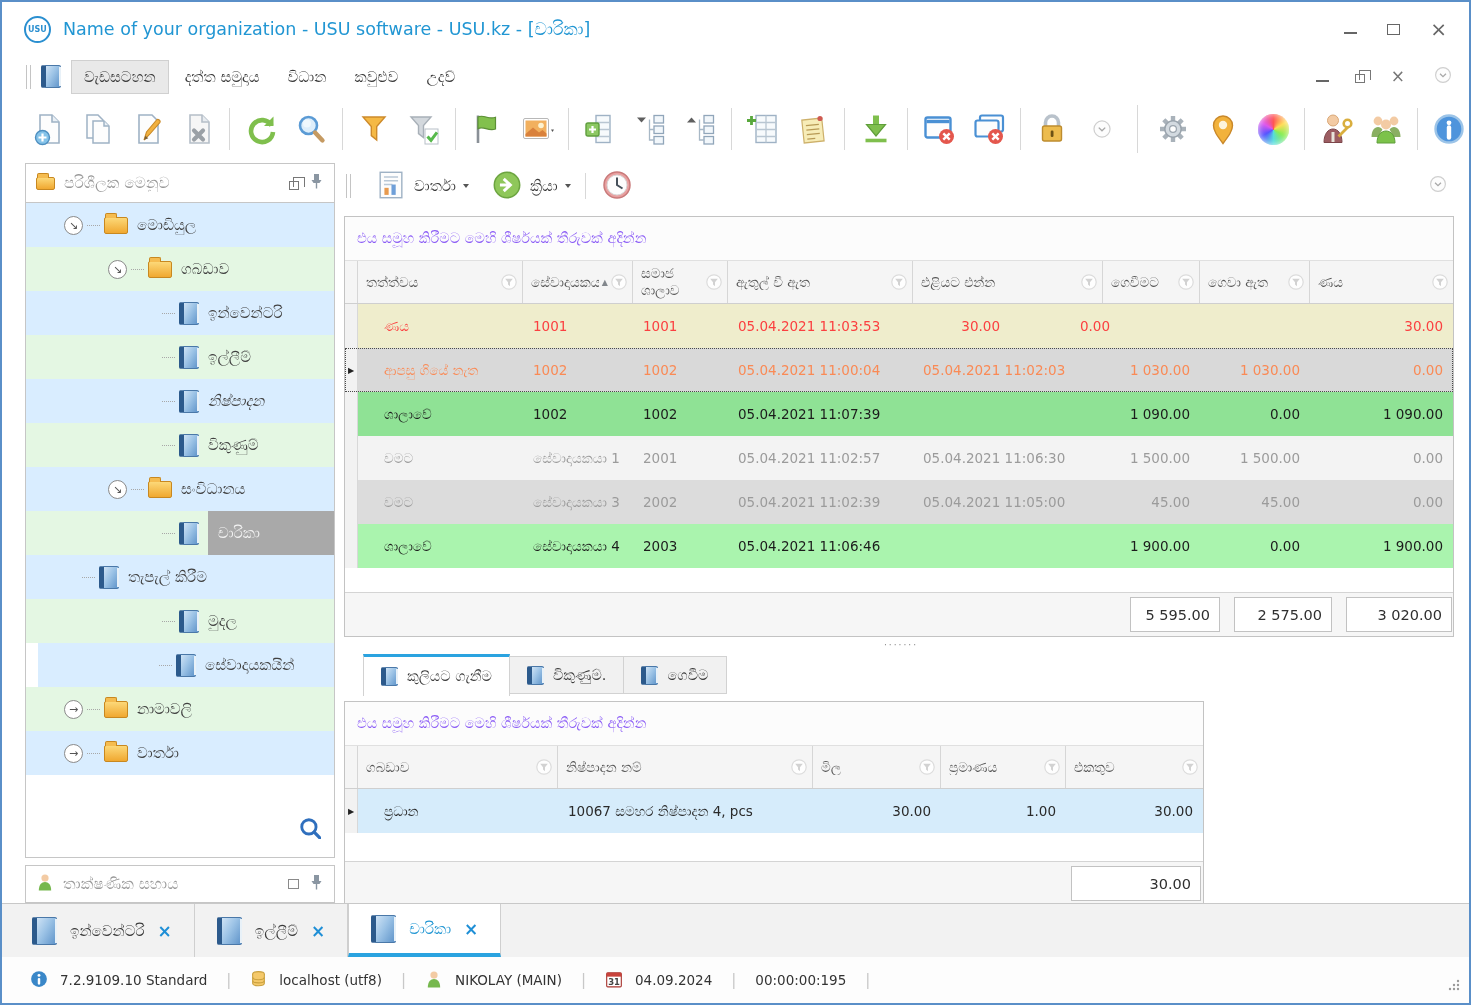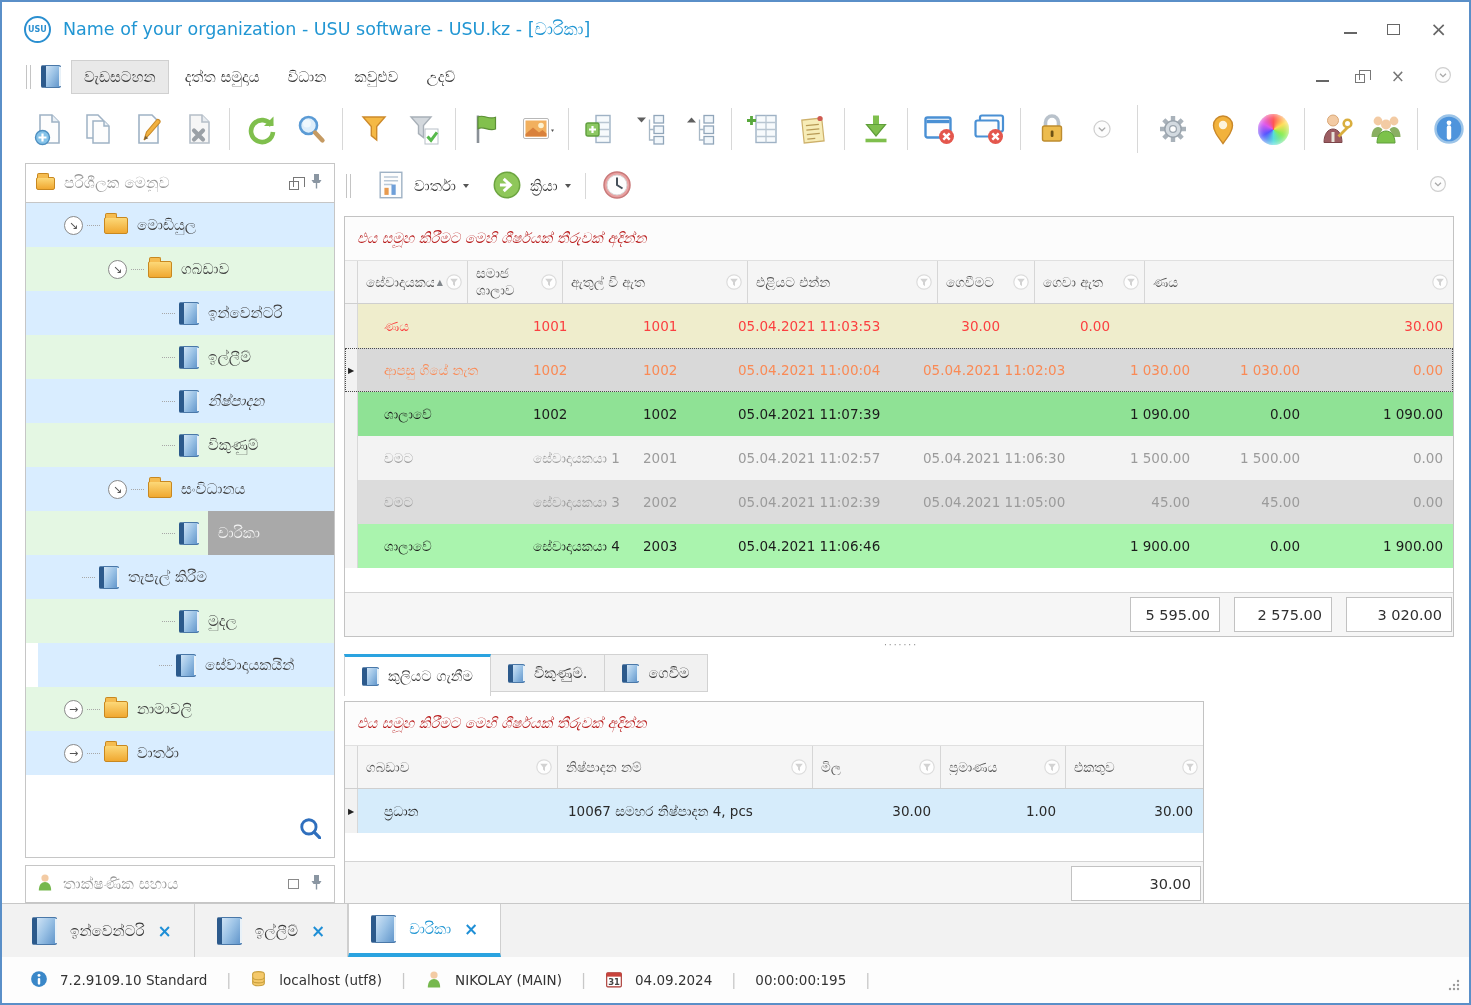--- a/index.html
+++ b/index.html
@@ -62,21 +62,21 @@
   .support-header{height:38px;border:1px solid #c6c6c6;margin-top:7px;display:flex;align-items:center;padding:0 10px;gap:9px;flex:none;background:#fff;}
   .support-header .ph-label{color:#9a9a9a;font-size:15.5px;flex:1;}
   .sq-btn{width:11px;height:10px;border:1.4px solid #8a8a8a;flex:none;}
   .pin{flex:none;}
   
   .main{flex:1;margin:0 15px 0 9px;display:flex;flex-direction:column;overflow:hidden;}
   .main-toolbar{height:50px;display:flex;align-items:center;flex:none;gap:6px;padding-left:2px;}
   .mt-btn{display:flex;align-items:center;gap:7px;border:none;background:transparent;font-size:15px;color:#3a3a3a;padding:4px 8px;}
   .chev-right{margin-left:auto;margin-right:4px;}
   .panel{border:1px solid #c3c3c3;background:#fff;flex:none;display:flex;flex-direction:column;margin-top:5px;}
-  .groupby{height:44px;display:flex;align-items:center;padding-left:12px;color:#b91c1c;font-size:14.5px;background:#fcfcfc;border-bottom:1px solid #e0e0e0;flex:none;white-space:nowrap;overflow:hidden;font-style:italic;}
+  .groupby{height:44px;display:flex;align-items:center;padding-left:12px;color:#8b5cf6;font-size:14.5px;background:#fcfcfc;border-bottom:1px solid #e0e0e0;flex:none;white-space:nowrap;overflow:hidden;}
   .gh{display:flex;background:#f5f5f5;border-bottom:1px solid #cfcfcf;height:43px;flex:none;}
   .hgutter{width:13px;border-right:1px solid #d6d6d6;flex:none;}
   .hc{border-right:1px solid #d6d6d6;display:flex;align-items:center;padding:0 5px 0 8px;color:#555;font-size:13.5px;gap:3px;flex:none;overflow:hidden;}
   .hc:last-child{border-right:none;}
   .hc .hlabel{flex:1;line-height:1.25;overflow:hidden;}
   .sort-asc{font-size:8px;color:#82878c;flex:none;}
   .trow{display:flex;height:44px;flex:none;position:relative;}
   .trow .gutter{width:13px;background:#f2f2f2;border-right:1px solid #d8d8d8;display:flex;align-items:center;justify-content:center;font-size:8px;color:#222;flex:none;}
   .cell{display:flex;align-items:center;font-size:13.5px;flex:none;overflow:hidden;white-space:nowrap;}
   .c-ind{padding-left:26px;}
@@ -87,21 +87,21 @@
   .rs-hall-a{background:#8fe295;color:#1c1c1c;}
   .rs-left-a{background:#f3f3f3;color:#9b9b9b;}
   .rs-left-b{background:#dcdcdc;color:#9b9b9b;}
   .rs-hall-b{background:#aaf4ae;color:#1c1c1c;}
   .rs-sub{background:#d6ecfb;color:#2a2a2a;}
   .filler{flex:none;background:#fff;}
   .summary-bar{height:44px;background:#f6f6f6;border-top:1px solid #d4d4d4;display:flex;align-items:center;justify-content:flex-end;gap:14px;padding:0 1px;flex:none;}
   .sumbox{height:35px;background:#fff;border:1px solid #c2c2c2;display:flex;align-items:center;justify-content:flex-end;padding-right:9px;font-size:14.5px;color:#2f2f2f;}
   .splitter{height:15px;display:flex;align-items:center;flex:none;}
   .splitter .dots{margin-left:540px;letter-spacing:2px;color:#8a8a8a;font-size:9px;line-height:0;}
-  .subtabs{height:42px;display:flex;align-items:flex-start;flex:none;margin-top:2px;}
+  .subtabs{height:42px;display:flex;align-items:center;flex:none;margin-top:2px;margin-left:19px;}
   .subtab{height:38px;display:flex;align-items:center;gap:9px;padding:0 17px;font-size:14.5px;color:#3a3a3a;
     background:#f1f1f1;border:1px solid #d2d2d2;border-left:none;white-space:nowrap;}
   .subtab:first-child{border-left:1px solid #d2d2d2;}
   .subtab .book{width:17px;height:19px;}
   .subtab.active{background:#fff;height:42px;border-top:3px solid #2aa3e0;border-bottom:none;}
   .subpanel{width:860px;}
   
   .doctabs{height:54px;background:#f2f2f2;border-top:1px solid #c8c8c8;display:flex;align-items:stretch;flex:none;padding-left:8px;}
   .doctab{display:flex;align-items:center;gap:13px;padding:0 22px;font-size:15px;color:#3a3a3a;border-right:1px solid #cfcfcf;white-space:nowrap;}
   .doctab .tclose{color:#1f8fd6;font-weight:bold;font-size:17px;}
@@ -490,20 +490,29 @@
               <circle cx="17" cy="17" r="10.5" fill="#fdfdfd" stroke="#cfcfcf" stroke-width="1.6"></circle>
               <path d="M12.8 15.2l4.2 4.2 4.2-4.2" fill="none" stroke="#a8a8a8" stroke-width="1.8"></path>
             </svg></span>
       </div>
 
       <div class="panel">
         <div class="groupby">එය සමූහ කිරීමට මෙහි ශීර්ෂයක් තීරුවක් අදින්න</div>
         <div id="main-grid">
             <div class="gh">
               <div class="hgutter"></div>
+              <div class="hc" style="width: 165px;">
+                <span class="hlabel">තත්ත්වය</span>
+                <span style="flex: 0 0 auto; display: flex;">
+                  <svg width="16" height="16" viewBox="0 0 16 16">
+                    <circle cx="8" cy="8" r="7.2" fill="#fefefe" stroke="#dcdcdc" stroke-width="1.2"></circle>
+                    <path d="M4.2 4.8h7.6L9 8.2v4L7 10.6V8.2z" fill="#d2d2d2"></path>
+                  </svg>
+                </span>
+              </div>
               <div class="hc" style="width: 110px; align-items: center;">
                 <span class="hlabel">සේවාදායකයා</span>
                 <span class="sort-asc">▲</span>
                 <span style="flex: 0 0 auto; display: flex;">
                   <svg width="16" height="16" viewBox="0 0 16 16">
                     <circle cx="8" cy="8" r="7.2" fill="#fefefe" stroke="#dcdcdc" stroke-width="1.2"></circle>
                     <path d="M4.2 4.8h7.6L9 8.2v4L7 10.6V8.2z" fill="#d2d2d2"></path>
                   </svg>
                 </span>
               </div>

